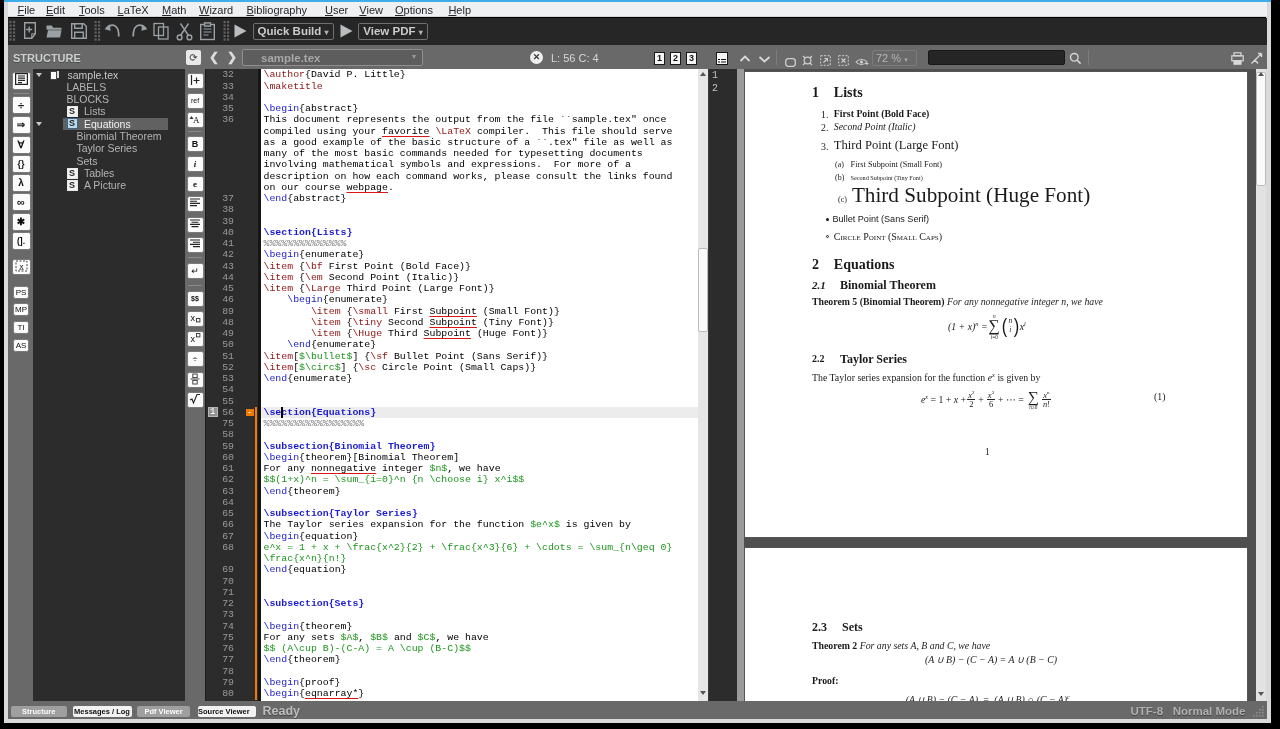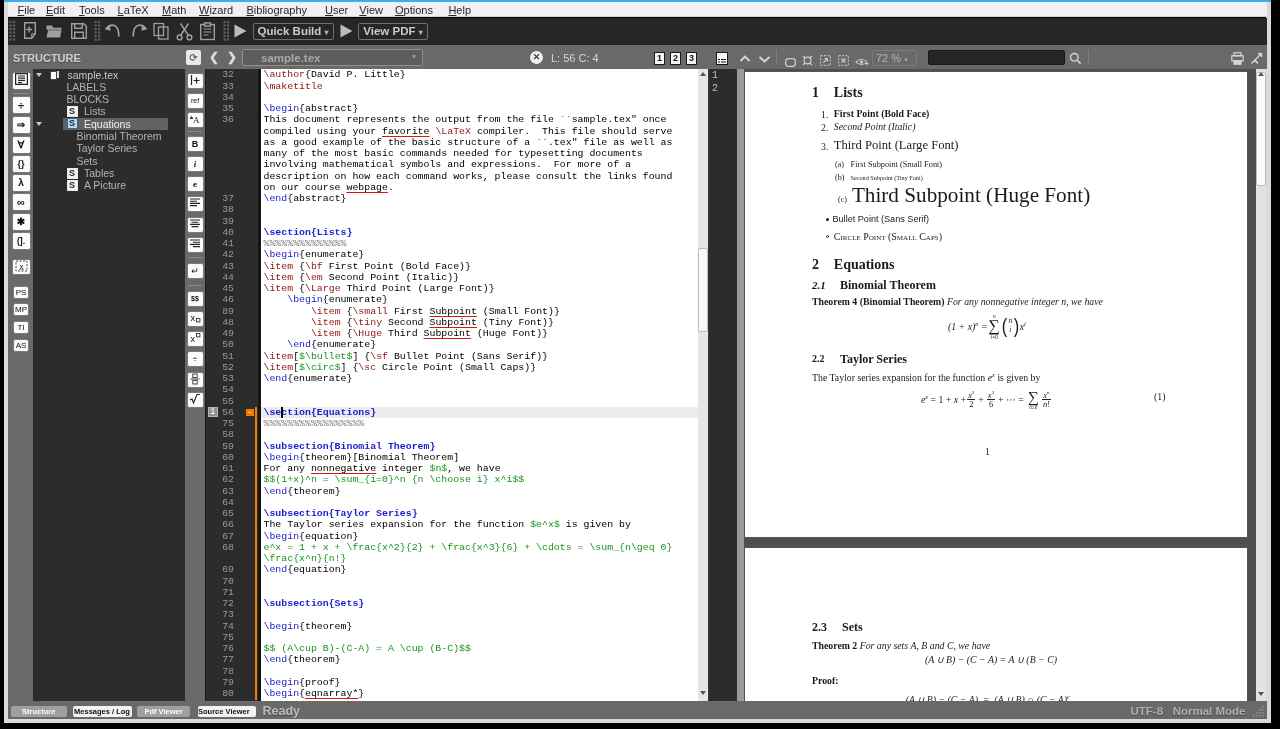--- a/index.html
+++ b/index.html
@@ -405,20 +405,21 @@
 <div class="erow" style="top:519.30px">The Taylor series expansion for the function <span class="m">$e^x$</span> is given by</div>
 <div class="erow" style="top:530.55px"><span class="b">\begin</span>{equation}</div>
 <div class="erow" style="top:541.80px"><span class="m">e^x = 1 + x + \frac{x^2}{2} + \frac{x^3}{6} + \cdots = \sum_{n\geq 0}</span></div>
 <div class="erow" style="top:553.05px"><span class="m">\frac{x^n}{n!}</span></div>
 <div class="erow" style="top:564.30px"><span class="b">\end</span>{equation}</div>
 <div class="erow" style="top:575.55px"></div>
 <div class="erow" style="top:586.80px"></div>
 <div class="erow" style="top:598.05px"><span class="s">\subsection{Sets}</span></div>
 <div class="erow" style="top:609.30px"></div>
 <div class="erow" style="top:620.55px"><span class="b">\begin</span>{theorem}</div>
+<div class="erow" style="top:631.80px">For any sets <span class="m">$A$</span>, <span class="m">$B$</span> and <span class="m">$C$</span>, we have</div>
 <div class="erow" style="top:643.05px"><span class="m">$$ (A\cup B)-(C-A) = A \cup (B-C)$$</span></div>
 <div class="erow" style="top:654.30px"><span class="b">\end</span>{theorem}</div>
 <div class="erow" style="top:665.55px"></div>
 <div class="erow" style="top:676.80px"><span class="b">\begin</span>{proof}</div>
 <div class="erow" style="top:688.05px"><span class="b">\begin</span>{<span class="w">eqnarray*</span>}</div>
 </div>
 </div>
 
 <div class="abs" style="left:698px;top:68.5px;width:9.5px;height:632px;background:#e6e6e6"></div>
 <div class="abs" style="left:698px;top:248px;width:9.5px;height:84px;background:#fafafa;border:1px solid #bbb;box-sizing:border-box;border-radius:2px"></div>
@@ -451,21 +452,21 @@
 <div style="position:absolute;left:838.0px;top:195.5px;font-size:8.0px;line-height:8.4px;white-space:nowrap;">(c)</div>
 <div style="position:absolute;left:851.9px;top:184.3px;font-size:21.2px;line-height:22.3px;white-space:nowrap;">Third Subpoint (Huge Font)</div>
 <div style="position:absolute;left:825.5px;top:218px;width:3.4px;height:3.4px;border-radius:50%;background:#1a1a1a"></div>
 <div style="position:absolute;left:832.5px;top:215.2px;font-size:9.1px;line-height:9.6px;white-space:nowrap;"><span style="font-family:'Liberation Sans',sans-serif">Bullet Point (Sans Serif)</span></div>
 <div style="position:absolute;left:825.5px;top:234.5px;width:3.6px;height:3.6px;border-radius:50%;border:0.9px solid #1a1a1a;box-sizing:border-box"></div>
 <div style="position:absolute;left:833.8px;top:231.5px;font-size:10.0px;line-height:10.5px;white-space:nowrap;"><span style="font-variant:small-caps">Circle Point (Small Caps)</span></div>
 <div style="position:absolute;left:812.0px;top:257.5px;font-size:14.0px;line-height:14.7px;white-space:nowrap;"><b>2</b></div>
 <div style="position:absolute;left:833.8px;top:257.5px;font-size:14.0px;line-height:14.7px;white-space:nowrap;"><b>Equations</b></div>
 <div style="position:absolute;left:812.0px;top:279.0px;font-size:11px;line-height:12.6px;white-space:nowrap;font-style:italic;"><b>2.1</b></div>
 <div style="position:absolute;left:840.0px;top:279.0px;font-size:12.0px;line-height:12.6px;white-space:nowrap;"><b>Binomial Theorem</b></div>
-<div style="position:absolute;left:812.0px;top:296.8px;font-size:9.8px;line-height:10.3px;white-space:nowrap;"><b>Theorem 4 (Binomial Theorem)</b> <i>For any nonnegative integer n, we have</i></div>
+<div style="position:absolute;left:812.0px;top:296.8px;font-size:9.8px;line-height:10.3px;white-space:nowrap;"><b>Theorem 5 (Binomial Theorem)</b> <i>For any nonnegative integer n, we have</i></div>
 <div style="position:absolute;left:948px;top:311px;height:30px;font-size:9.8px;display:flex;align-items:center;white-space:nowrap">
       <span style="display:inline-block;vertical-align:middle"><i>(1 + x)<sup style="font-size:6.5px">n</sup> =</i> </span>
       <span style="display:inline-block;vertical-align:middle;text-align:center;margin:0 1px">
         <span style="display:block;font-size:5.3px;line-height:4.5px"><i>n</i></span>
         <span style="display:block;font-size:16px;line-height:14px;margin:0.5px 0">∑</span>
         <span style="display:block;font-size:5.3px;line-height:5px;position:relative;top:1.5px"><i>i</i>=0</span>
       </span>
       <span style="display:inline-block;vertical-align:middle;font-size:21px;font-weight:100;font-family:'Liberation Sans',sans-serif;transform:scaleX(0.78)">(</span>
       <span style="display:inline-block;vertical-align:middle;text-align:center;line-height:4.5px;font-size:7.5px;padding:0 0.5px"><i>n</i><br><br><i>i</i></span>
       <span style="display:inline-block;vertical-align:middle;font-size:21px;font-weight:100;font-family:'Liberation Sans',sans-serif;transform:scaleX(0.78)">)</span>

